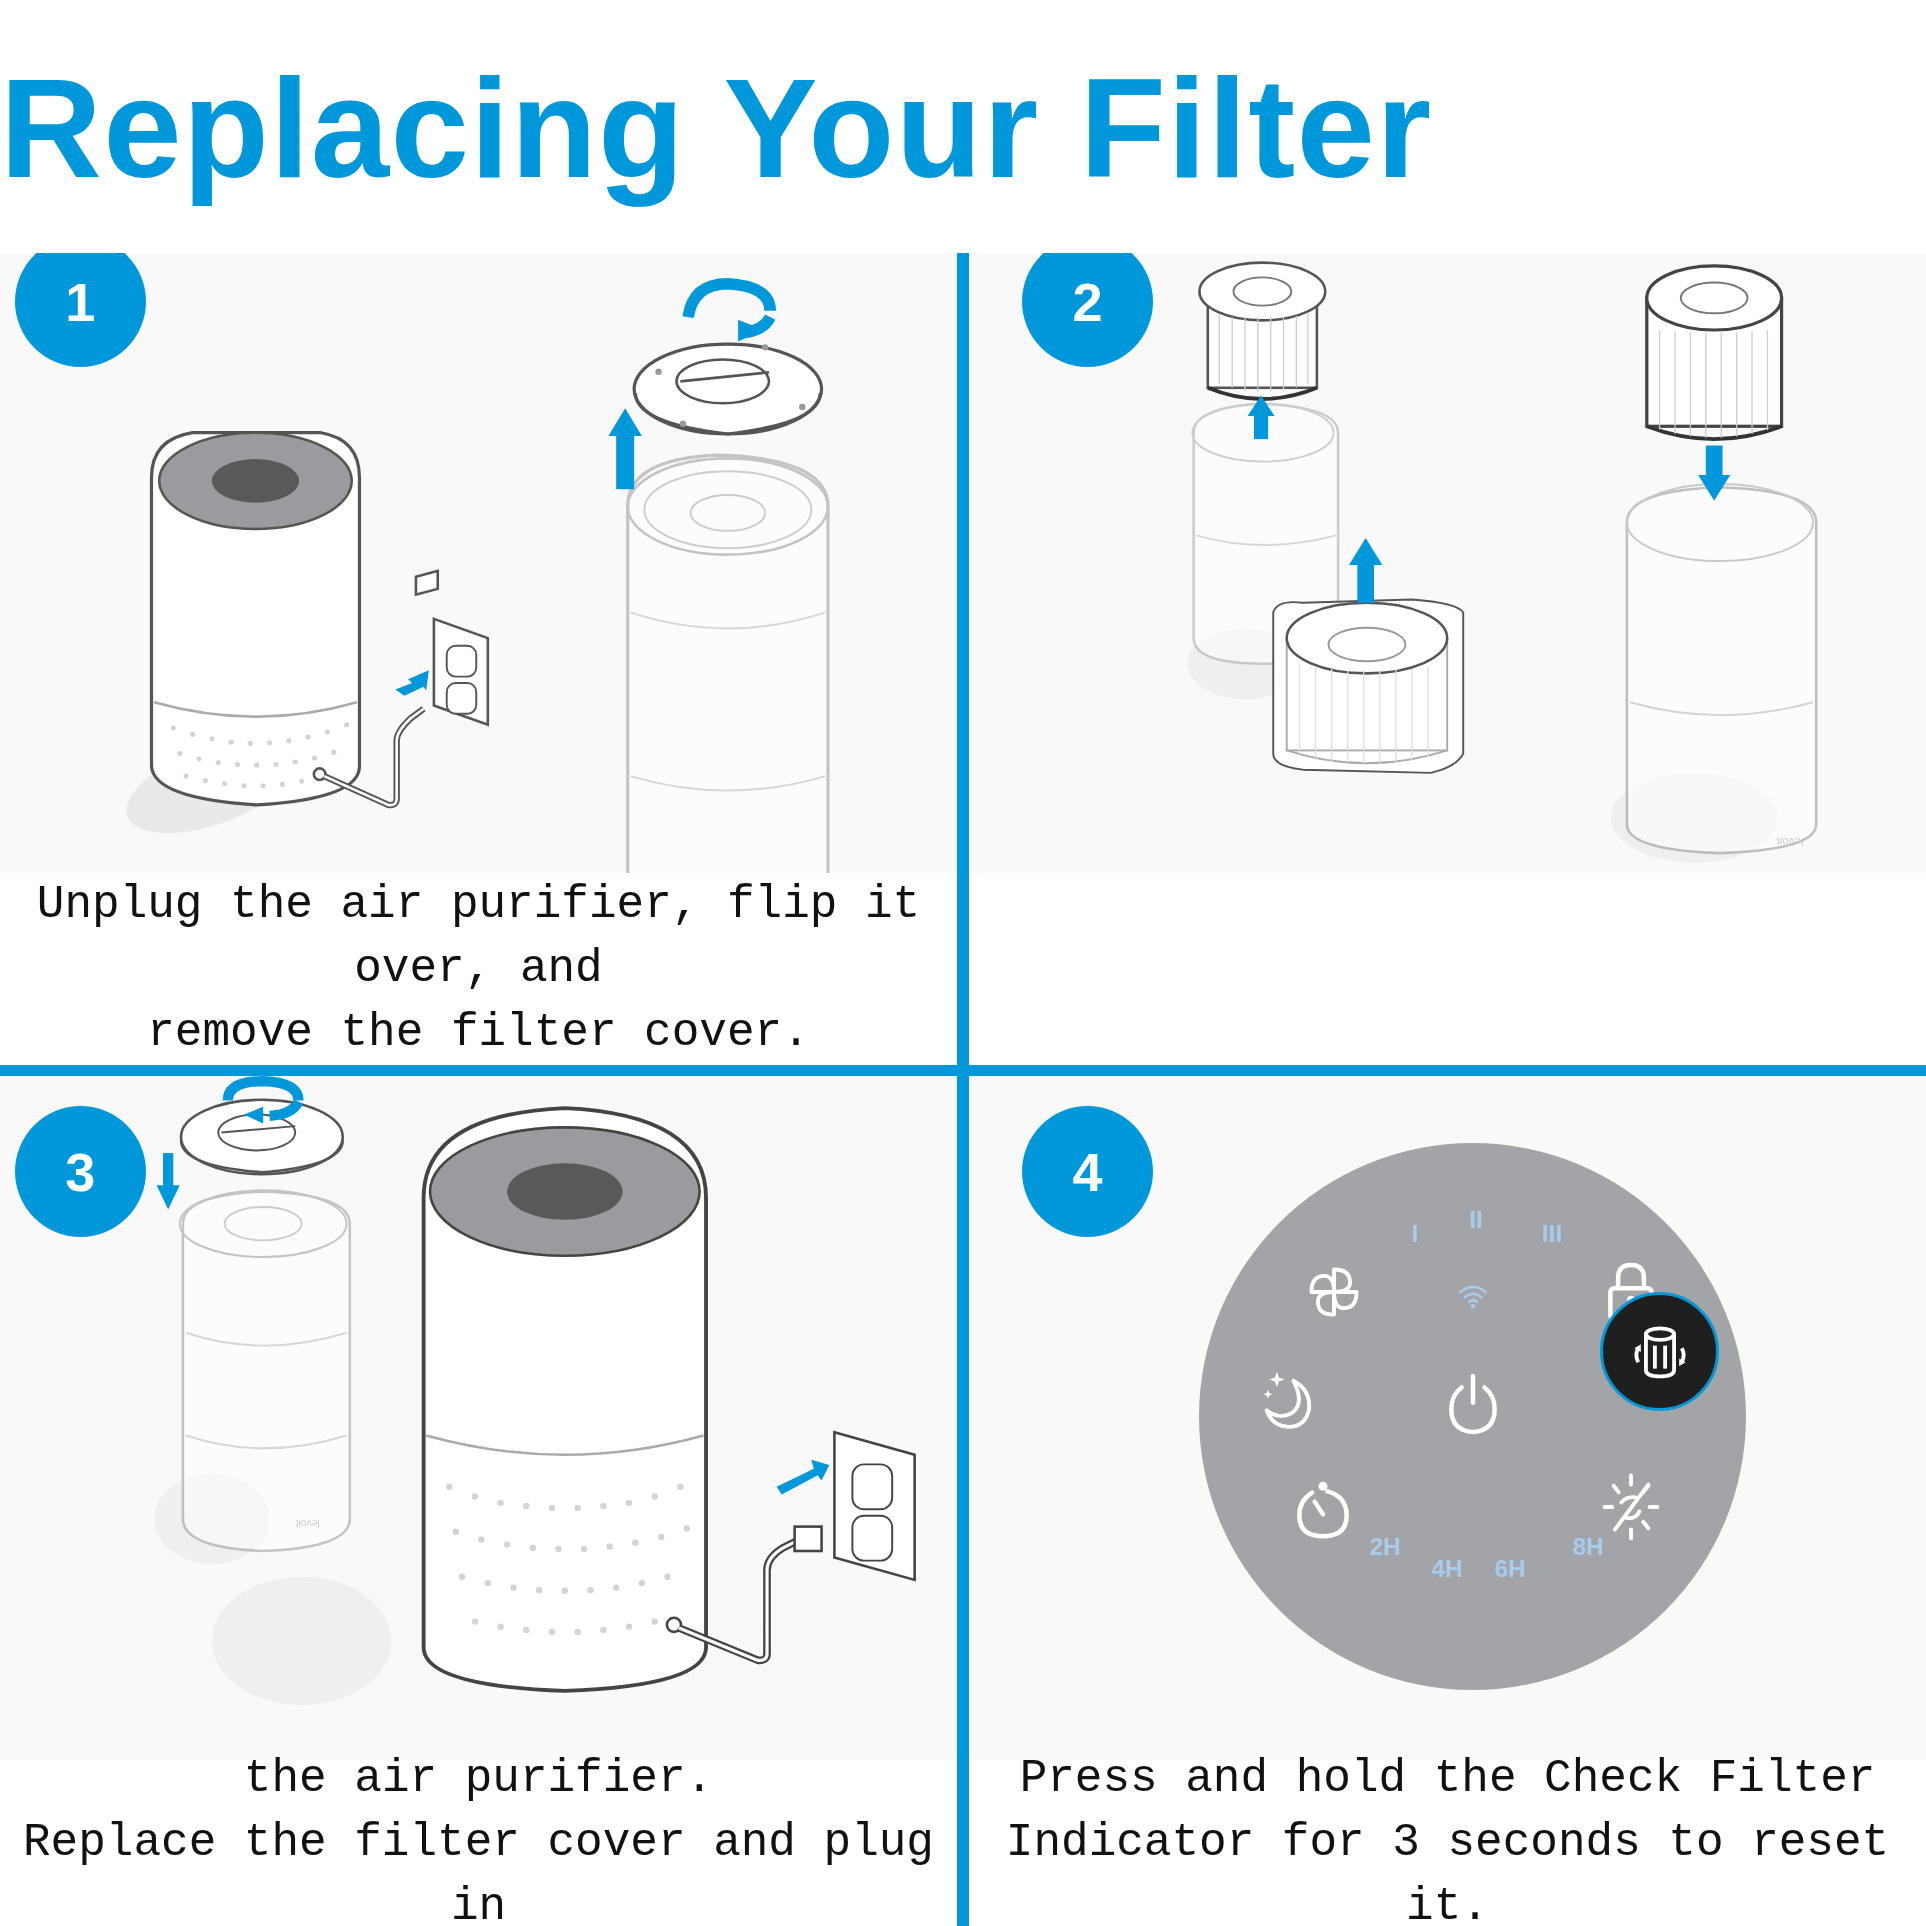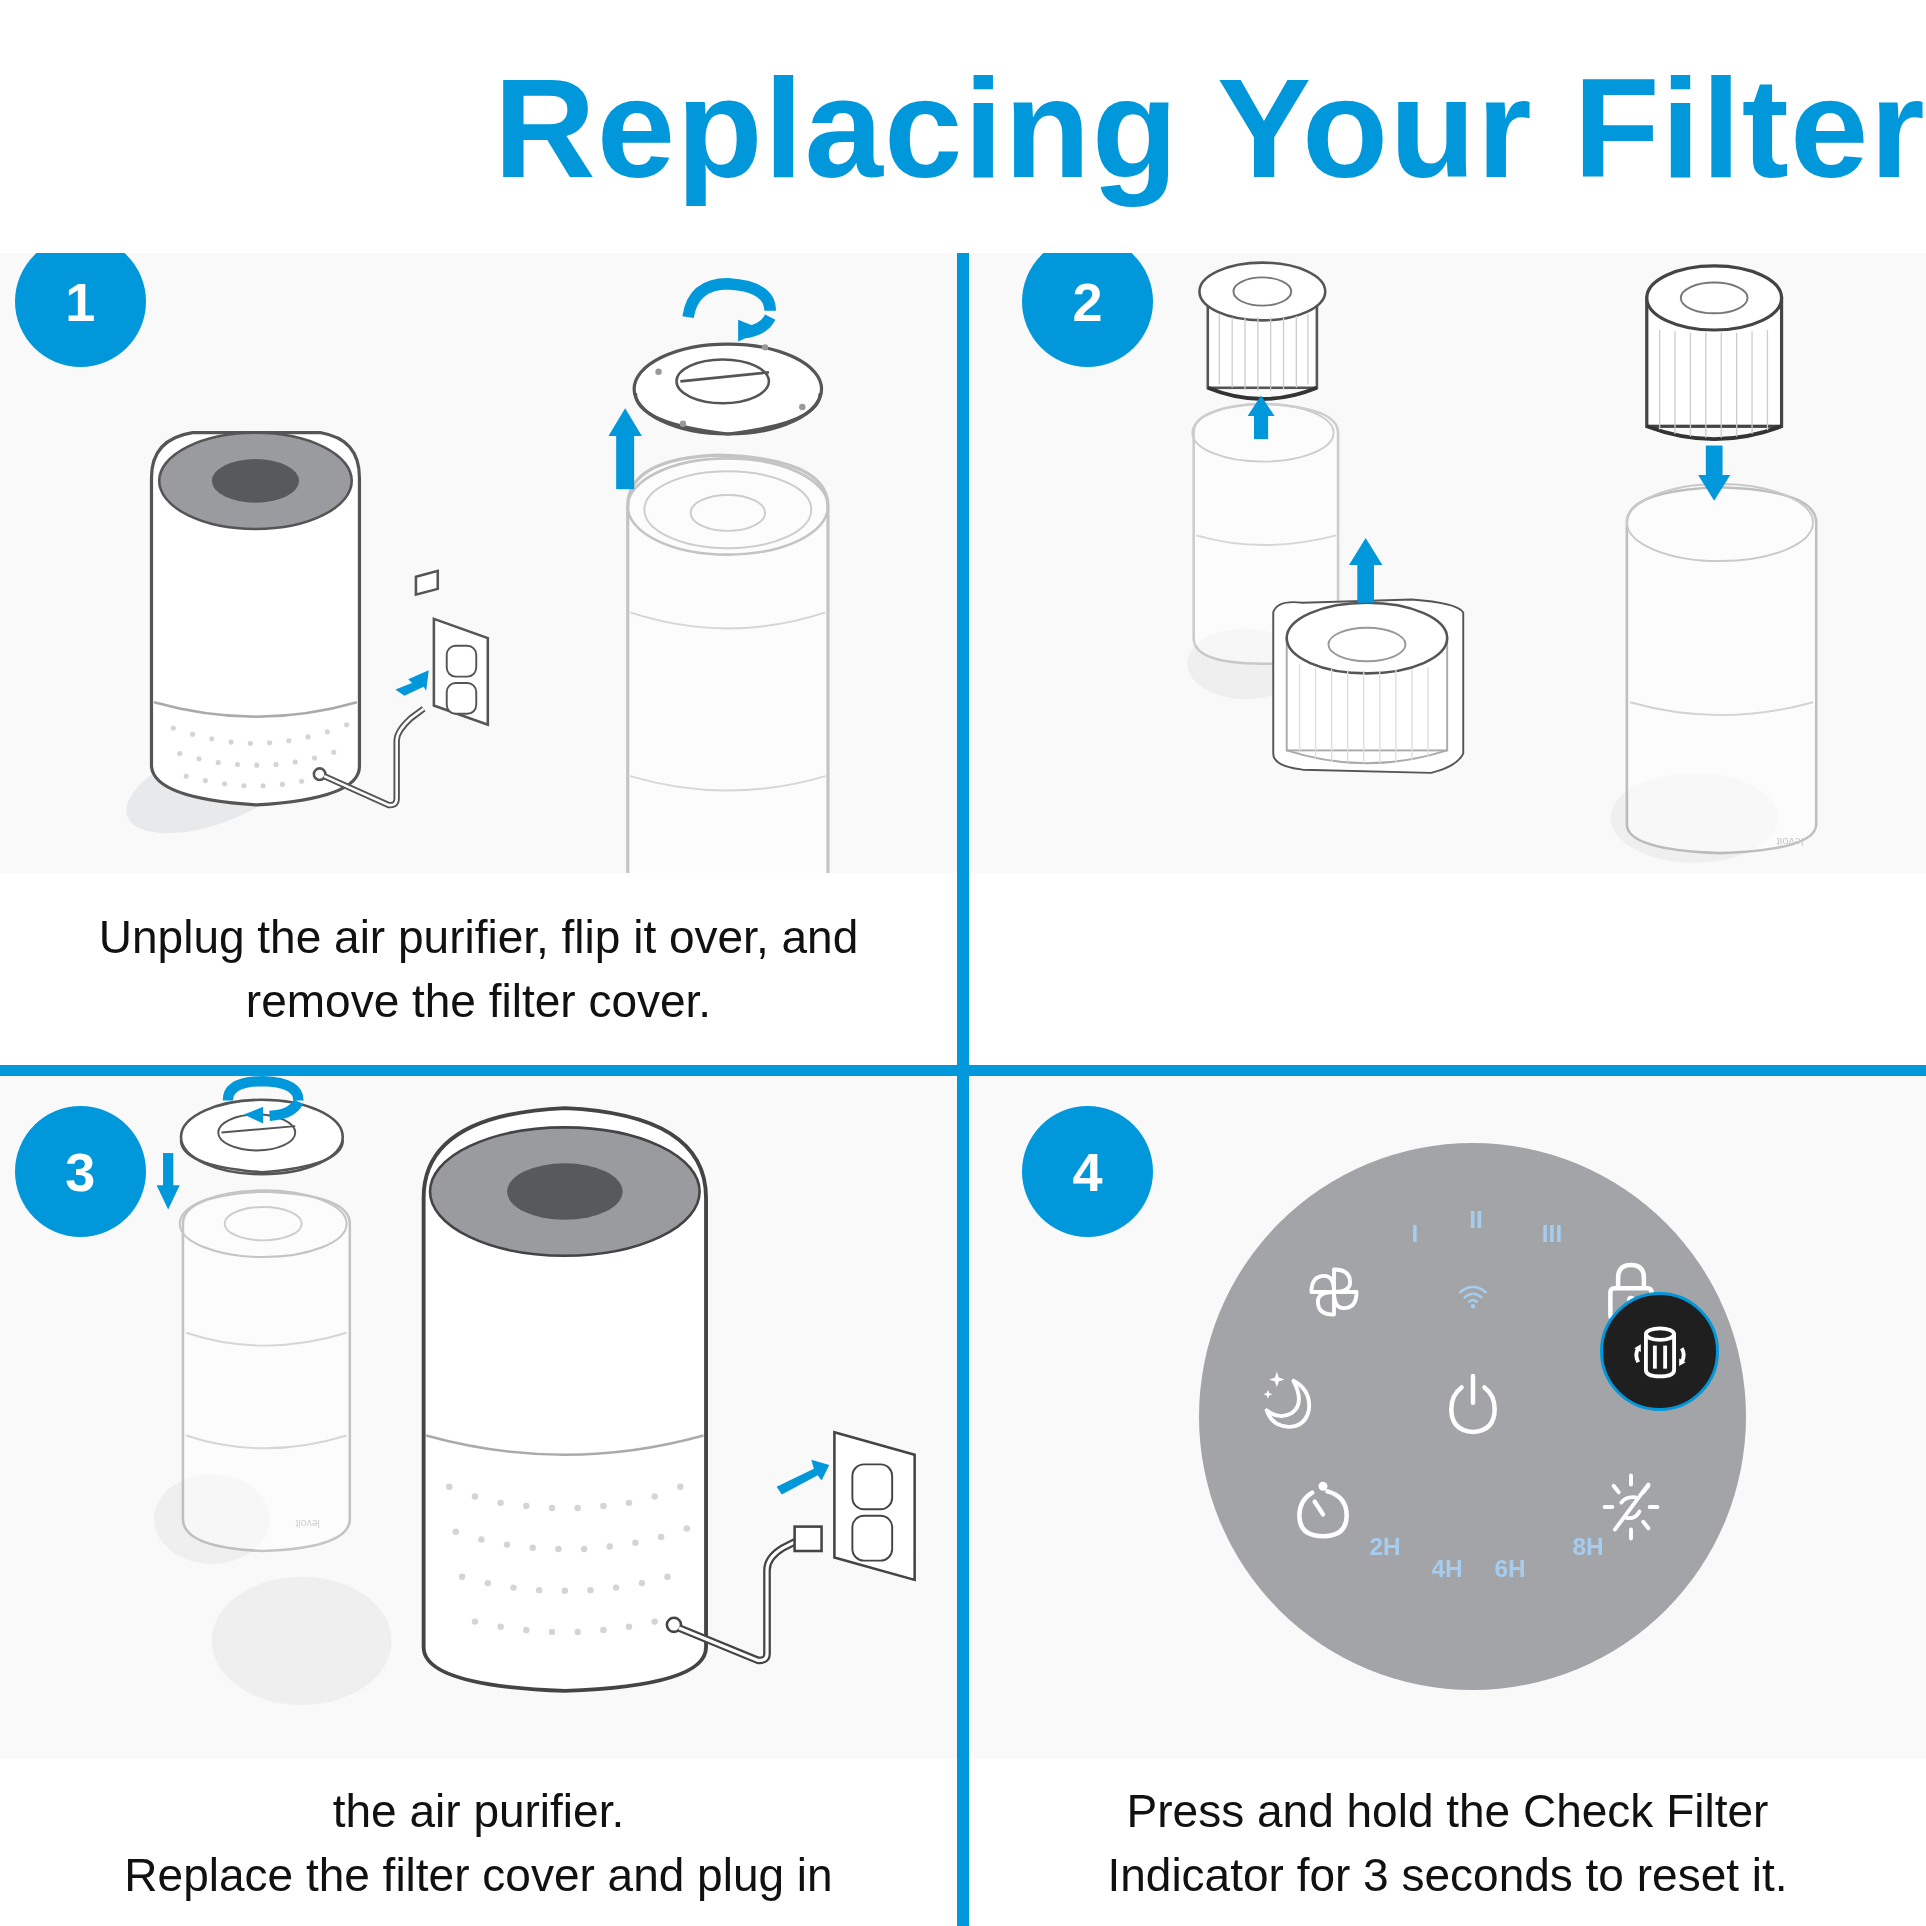--- a/index.html
+++ b/index.html
@@ -1,30 +1,30 @@
 <!DOCTYPE html>
 <html style="font-size:10.3px"><head>
 <meta charset="utf-8">
 <style>
   * { box-sizing: border-box; margin: 0; padding: 0; }
   html, body { width: 1926px; height: 1926px; background: #ffffff; overflow: hidden; }
   body { position: relative; font-family: "Liberation Sans", "DejaVu Sans", sans-serif; color: #111; }
 
   .title {
-    position: absolute; left: 0; top: 45px; width: 1926px; text-align: right;
+    position: absolute; left: 0; top: 45px; width: 1926px; text-align: left;
     font-size: 141px; font-weight: bold; letter-spacing: 1.3px;
     line-height: 167px;
   }
 
   .panel { position: absolute; }
   .panel .art { position: absolute; left: 0; top: 0; width: 100%; background: #f9f9f9; overflow: hidden; }
   .panel .caption {
     position: absolute; left: 0; width: 100%; background: #ffffff;
     display: flex; flex-direction: column; align-items: center; justify-content: center;
-    font-size: 46px; line-height: 64px; text-align: center; color: #111;
+    font-size: 46px; line-height: 64px; text-align: center; color: #111; font-family: Liberation Mono, monospace;
   }
 
   #p1 { left: 0; top: 253px; width: 957px; height: 812px; }
   #p2 { left: 969px; top: 253px; width: 957px; height: 812px; }
   #p3 { left: 0; top: 1076px; width: 957px; height: 850px; }
   #p4 { left: 969px; top: 1076px; width: 957px; height: 850px; }
   #p1 .art, #p2 .art { height: 620px; }
   #p1 .caption, #p2 .caption { top: 620px; height: 191px; }
   #p3 .art, #p4 .art { height: 683px; }
   #p3 .caption, #p4 .caption { top: 683px; height: 167px; }

